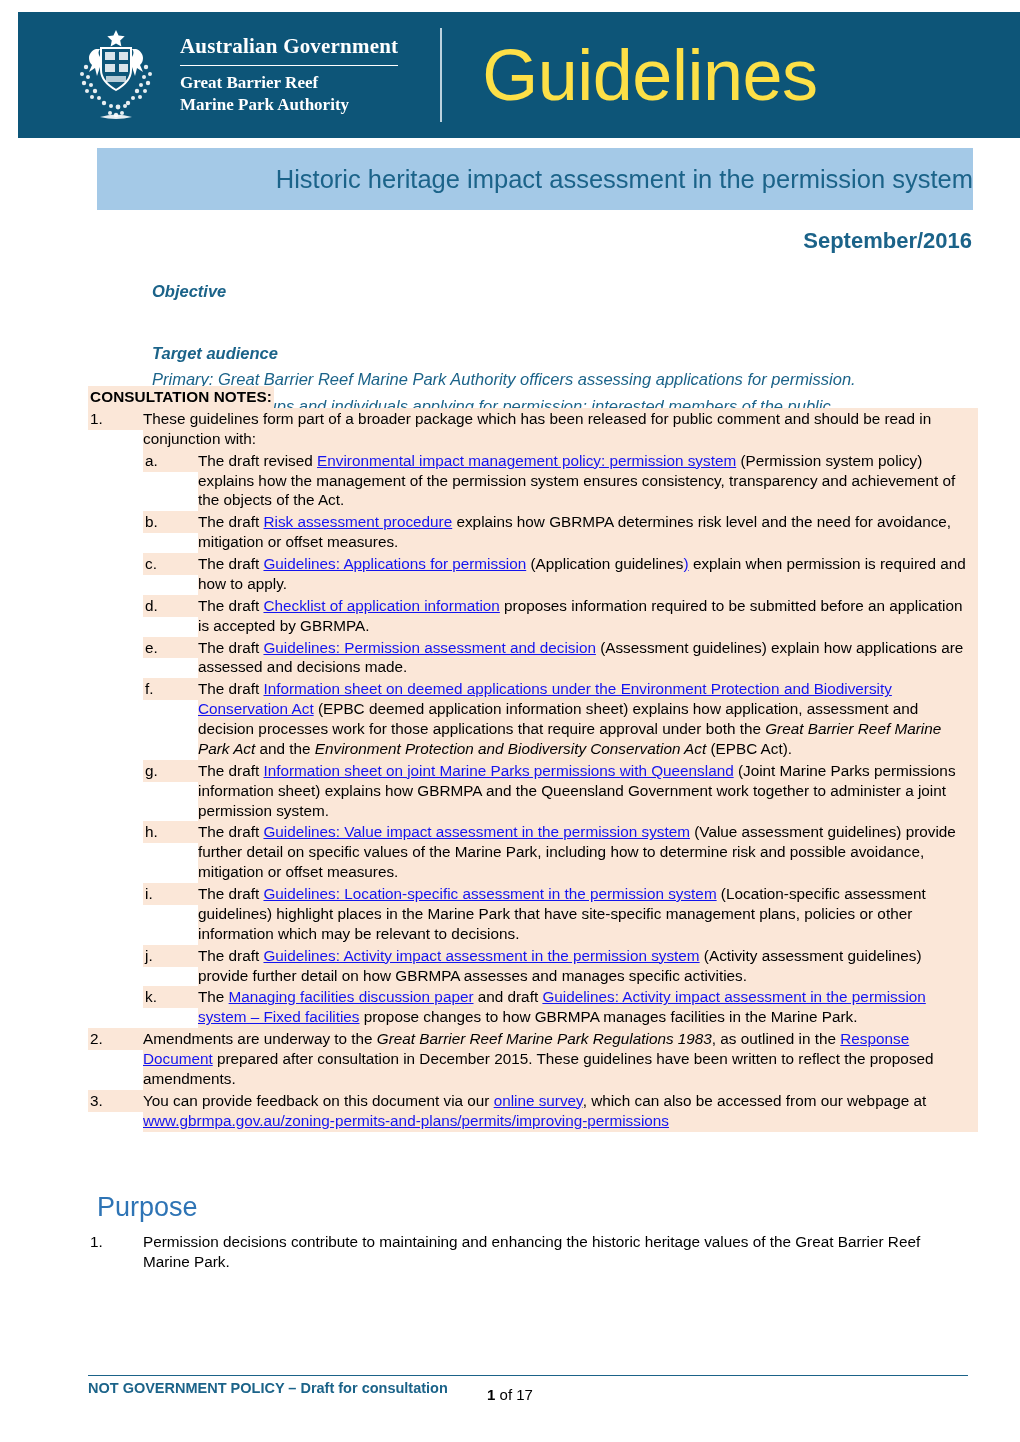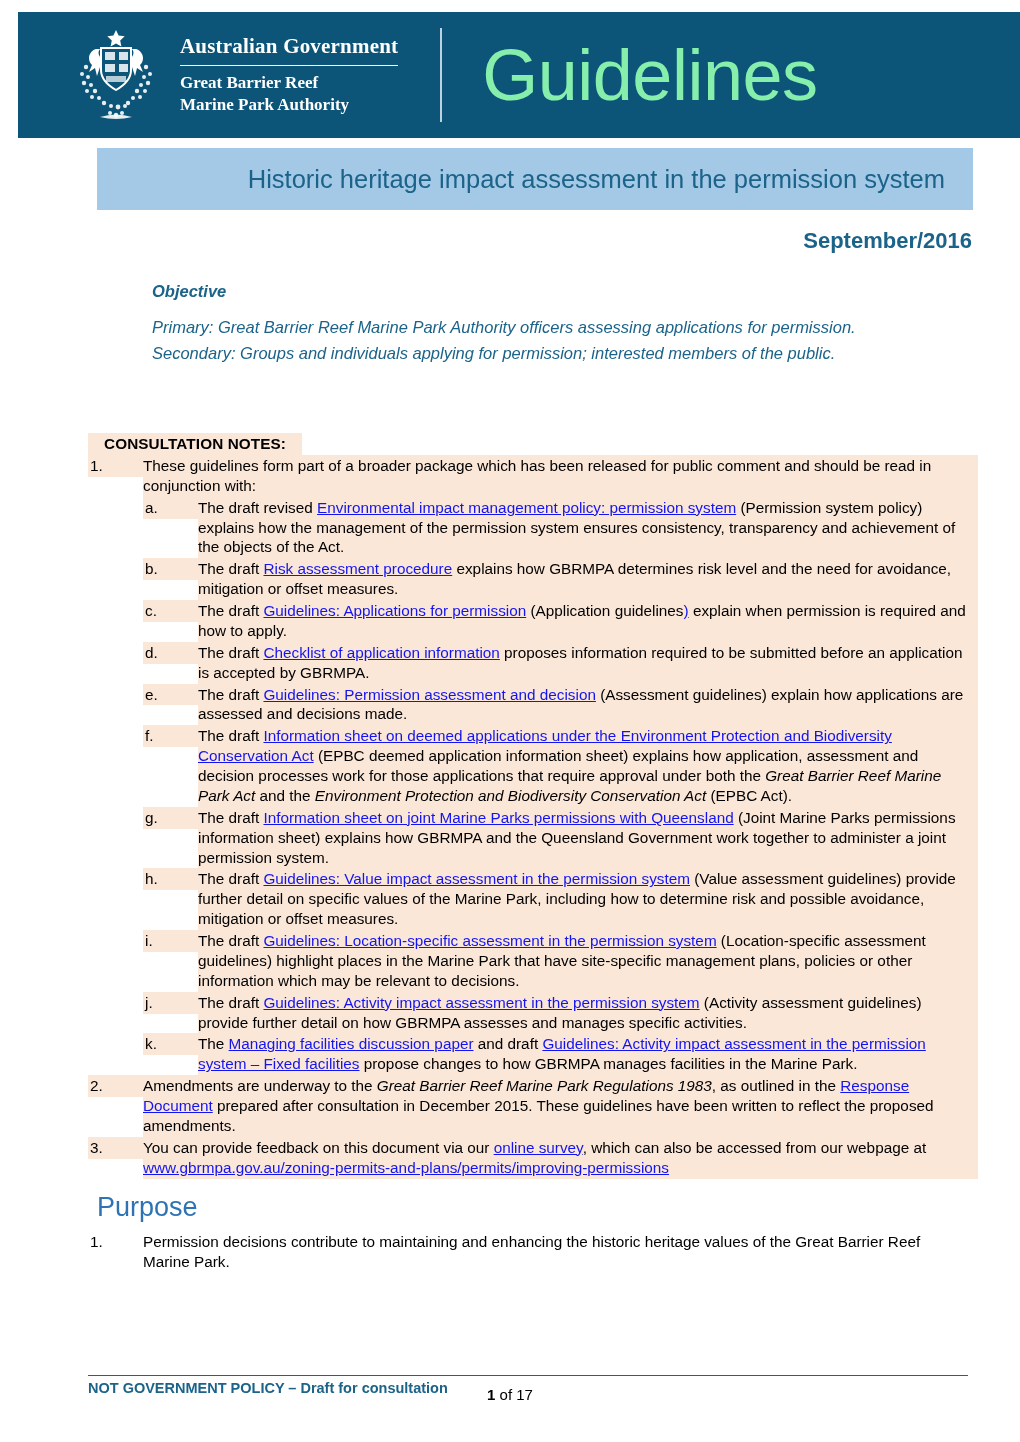--- a/index.html
+++ b/index.html
@@ -63,42 +63,42 @@
     white-space: nowrap;
   }
   .header-divider {
     width: 2px;
     align-self: stretch;
     background: #bcd2de;
     margin: 16px 0 16px 42px;
     flex: 0 0 auto;
   }
   .header-title {
-    color: #86efac;
+    color: #fde047;
     font-size: 72px;
     font-weight: 400;
     letter-spacing: -0.5px;
     margin-left: 40px;
     line-height: 1;
     white-space: nowrap;
     font-family: "Liberation Sans", sans-serif;
   }
 
   
   .title-band {
     position: absolute;
     left: 97px;
     top: 148px;
     width: 876px;
     height: 62px;
     background: #a4c9e7;
     display: flex;
     align-items: center;
     justify-content: flex-end;
-    padding-right: 28px;
+    padding-right: 0;
   }
   .title-band-text {
     color: #1b6389;
     font-size: 25.5px;
     font-weight: 400;
     white-space: nowrap;
   }
 
   
   .doc-date {
@@ -142,22 +142,21 @@
     font-size: 15.3px;
     line-height: 1.30;
     color: #000000;
   }
   .hl { background: #fbe7d8; }
 
   .notes-title {
     font-weight: bold;
     letter-spacing: 0.1px;
     display: inline-block;
-    padding: 1px 16px;
-    margin-top: 47px;
+    padding: 1px 2px;
   }
   .note-row {
     display: flex;
     align-items: flex-start;
   }
   .note-num {
     flex: 0 0 auto;
     width: 55px;
     padding: 1px 0 1px 2px;
   }
@@ -302,20 +301,21 @@
 
 <div class="title-band">
   <div class="title-band-text">Historic heritage impact assessment in the permission system</div>
 </div>
 
 <div class="doc-date">September/2016</div>
 
 <div class="intro-block">
   <div class="intro-head">Objective</div>
   <div class="intro-gap"></div>
+  <div class="intro-head">Target audience</div>
   <div class="intro-line">Primary: Great Barrier Reef Marine Park Authority officers assessing applications for permission.</div>
   <div class="intro-line">Secondary: Groups and individuals applying for permission; interested members of the public.</div>
 </div>
 
 <div class="notes">
 
   <div>
     <span class="notes-title hl">CONSULTATION NOTES:</span>
   </div>
 

